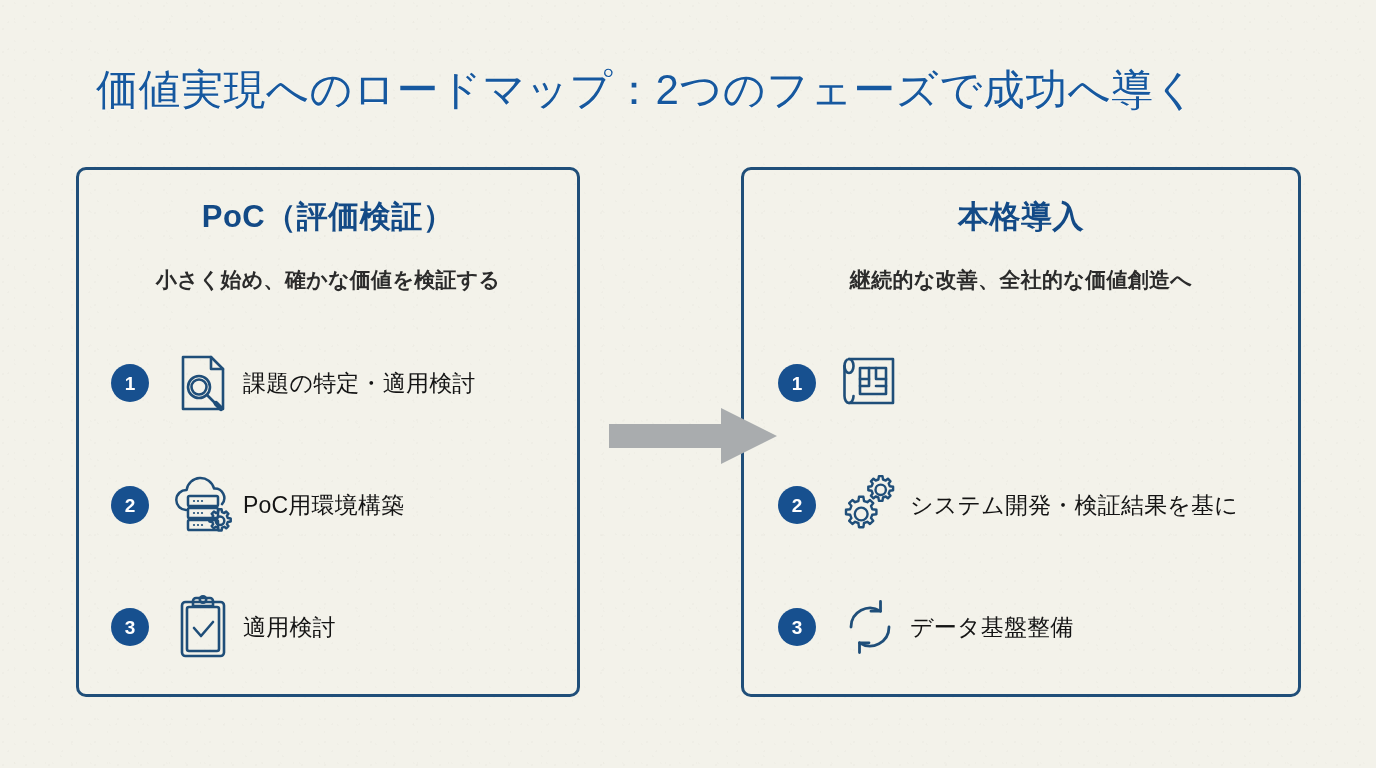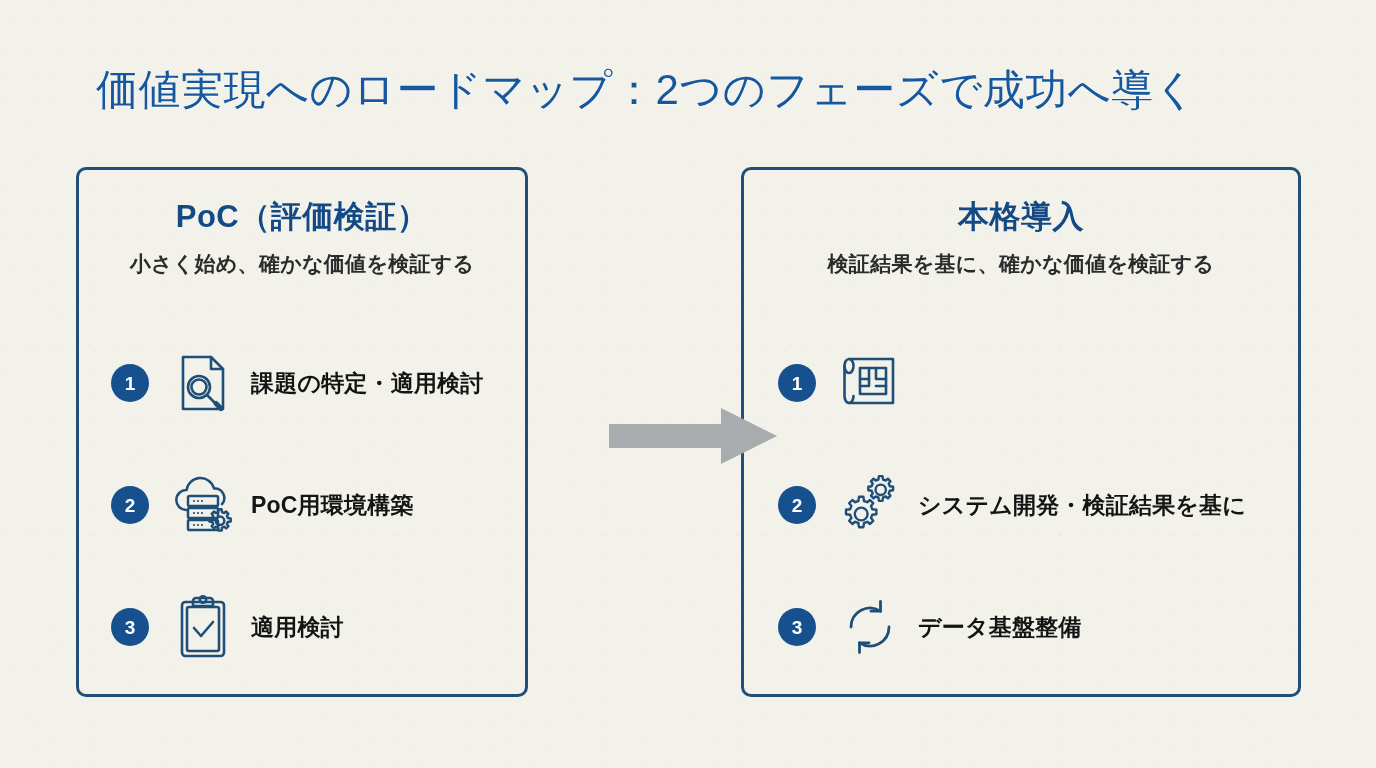--- a/index.html
+++ b/index.html
@@ -52,39 +52,39 @@
   
   .panel {
     position: absolute;
     top: 167px;
     height: 530px;
     border: 3px solid #1f4e79;
     border-radius: 10px;
     box-sizing: border-box;
     background: transparent;
   }
-  .panel-left  { left: 76px;  width: 452px; }
+  .panel-left  { left: 76px;  width: 504px; }
   .panel-right { left: 741px; width: 560px; }
 
   .panel-title {
     position: absolute;
     left: 0;
     right: 0;
     top: 26px;
     text-align: center;
     font-size: 31px;
     font-weight: bold;
     color: #134a86;
     letter-spacing: .5px;
   }
   .panel-subtitle {
     position: absolute;
     left: 0;
     right: 0;
-    top: 80px;
+    top: 96px;
     text-align: center;
     font-size: 21px;
     font-weight: bold;
     color: #2b2b2b;
     letter-spacing: .3px;
   }
 
   
   .steps {
     position: absolute;
@@ -118,23 +118,23 @@
     flex: 0 0 auto;
     width: 72px;
     height: 72px;
     margin-left: 18px;
     display: flex;
     align-items: center;
     justify-content: center;
   }
   .step-icon svg { display: block; }
   .step-label {
-    margin-left: 12px;
+    margin-left: 4px;
     font-size: 23px;
-    font-weight: bold;
+    font-weight: normal;
     color: #141414;
     letter-spacing: .2px;
     white-space: nowrap;
   }
 
   
   .connector {
     position: absolute;
     left: 609px;
     top: 408px;
@@ -215,21 +215,21 @@
   </div>
 
   <div class="connector">
     <svg width="168" height="56" viewBox="0 0 168 56">
       <path d="M0 16 H112 V0 L168 28 L112 56 V40 H0 Z" fill="#a9acae"></path>
     </svg>
   </div>
 
   <div class="panel panel-right">
     <div class="panel-title">本格導入</div>
-    <div class="panel-subtitle">検証結果を基に、確かな価値を検証する</div>
+    <div class="panel-subtitle">継続的な改善、全社的な価値創造へ</div>
 
     <div class="steps">
 
       <div class="step">
         <div class="step-badge">1</div>
         <div class="step-icon">
           <svg width="62" height="60" viewBox="0 0 62 60" fill="none" stroke="#1f4e79" stroke-width="2.6" stroke-linecap="round" stroke-linejoin="round">
             <path d="M10 6 h44 v44 H10"></path>
             <path d="M10 6 a4.5 7 0 0 0 0 14 a4.5 7 0 0 0 0-14"></path>
             <path d="M5.5 13 v30 a4.5 7 0 0 0 9 0"></path>

